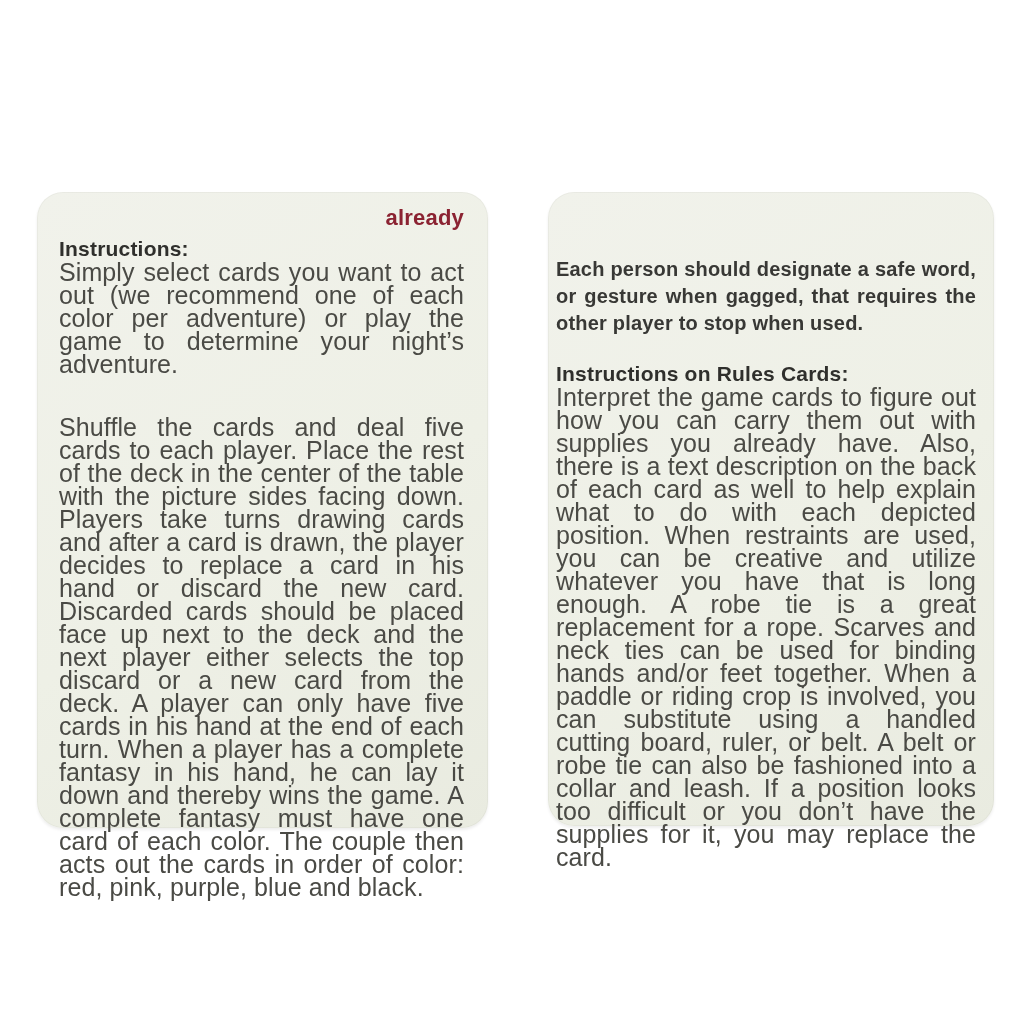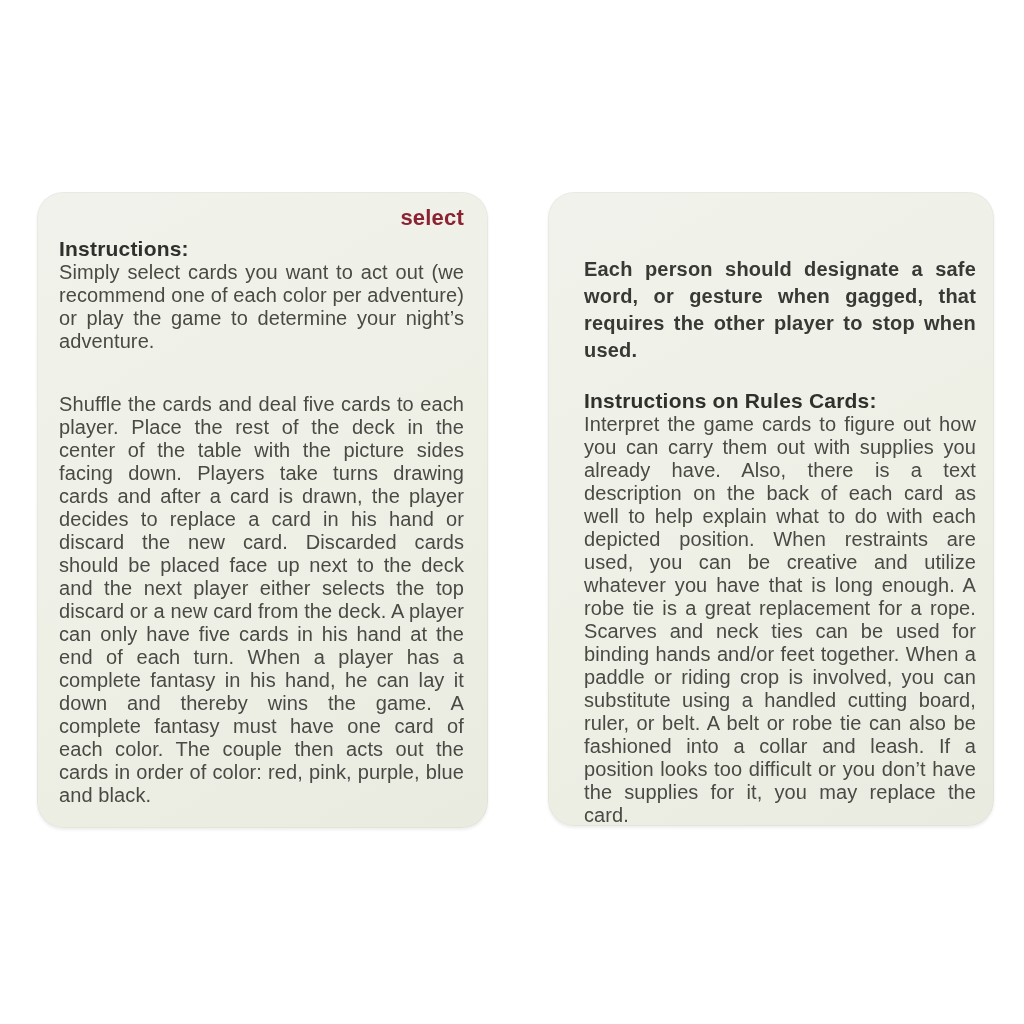--- a/index.html
+++ b/index.html
@@ -30,41 +30,41 @@
     top: 192px;
     width: 451px;
     height: 636px;
     padding: 14px 24px 0 22px;
   }
   .card-right {
     left: 548px;
     top: 192px;
     width: 446px;
     height: 634px;
-    padding: 64px 18px 0 36px;
+    padding: 64px 18px 0 8px;
   }
   .lang {
     text-align: right;
     font-weight: bold;
     font-size: 22px;
     line-height: 24px;
     color: #8b2332;
     letter-spacing: 0.2px;
   }
   h2.heading {
     margin: 0;
     font-size: 21px;
     line-height: 25px;
     font-weight: bold;
     color: #2f2f2c;
     letter-spacing: 0.2px;
   }
   p.body {
     margin: 0;
-    font-size: 20px;
+    font-size: 25px;
     line-height: 23px;
     text-align: justify;
     letter-spacing: 0.1px;
     color: #4a4a45;
   }
   .card-left .sec-1 { margin-top: 6px; }
   .card-left .sec-2 { margin-top: 40px; }
   .card-right .intro {
     margin: 0;
     font-weight: bold;
@@ -75,21 +75,21 @@
     letter-spacing: 0.2px;
   }
   .card-right .sec-3 { margin-top: 24px; }
 </style>
 </head>
 <body>
 
 <div class="stage">
 
   <div class="card card-left">
-    <div class="lang">select</div>
+    <div class="lang">already</div>
 
     <div class="sec-1">
       <h2 class="heading">Instructions:</h2>
       <p class="body">Simply select cards you want to act out (we recommend one of each color per adventure) or play the game to determine your night’s adventure.</p>
     </div>
 
     <div class="sec-2">
       <p class="body">Shuffle the cards and deal five cards to each player.  Place the rest of the deck in the center of the table with the picture sides facing down.  Players take turns drawing cards and after a card is drawn, the player decides to replace a card in his hand or discard the new card. Discarded cards should be placed face up next to the deck and the next player either selects the top discard or a new card from the deck.  A player can only have five cards in his hand at the end of each turn.  When a player has a complete fantasy in his hand, he can lay it down and thereby wins the game. A complete fantasy must have one card of each color. The couple then acts out the cards in order of color: red, pink, purple, blue and black.</p>
     </div>
   </div>

